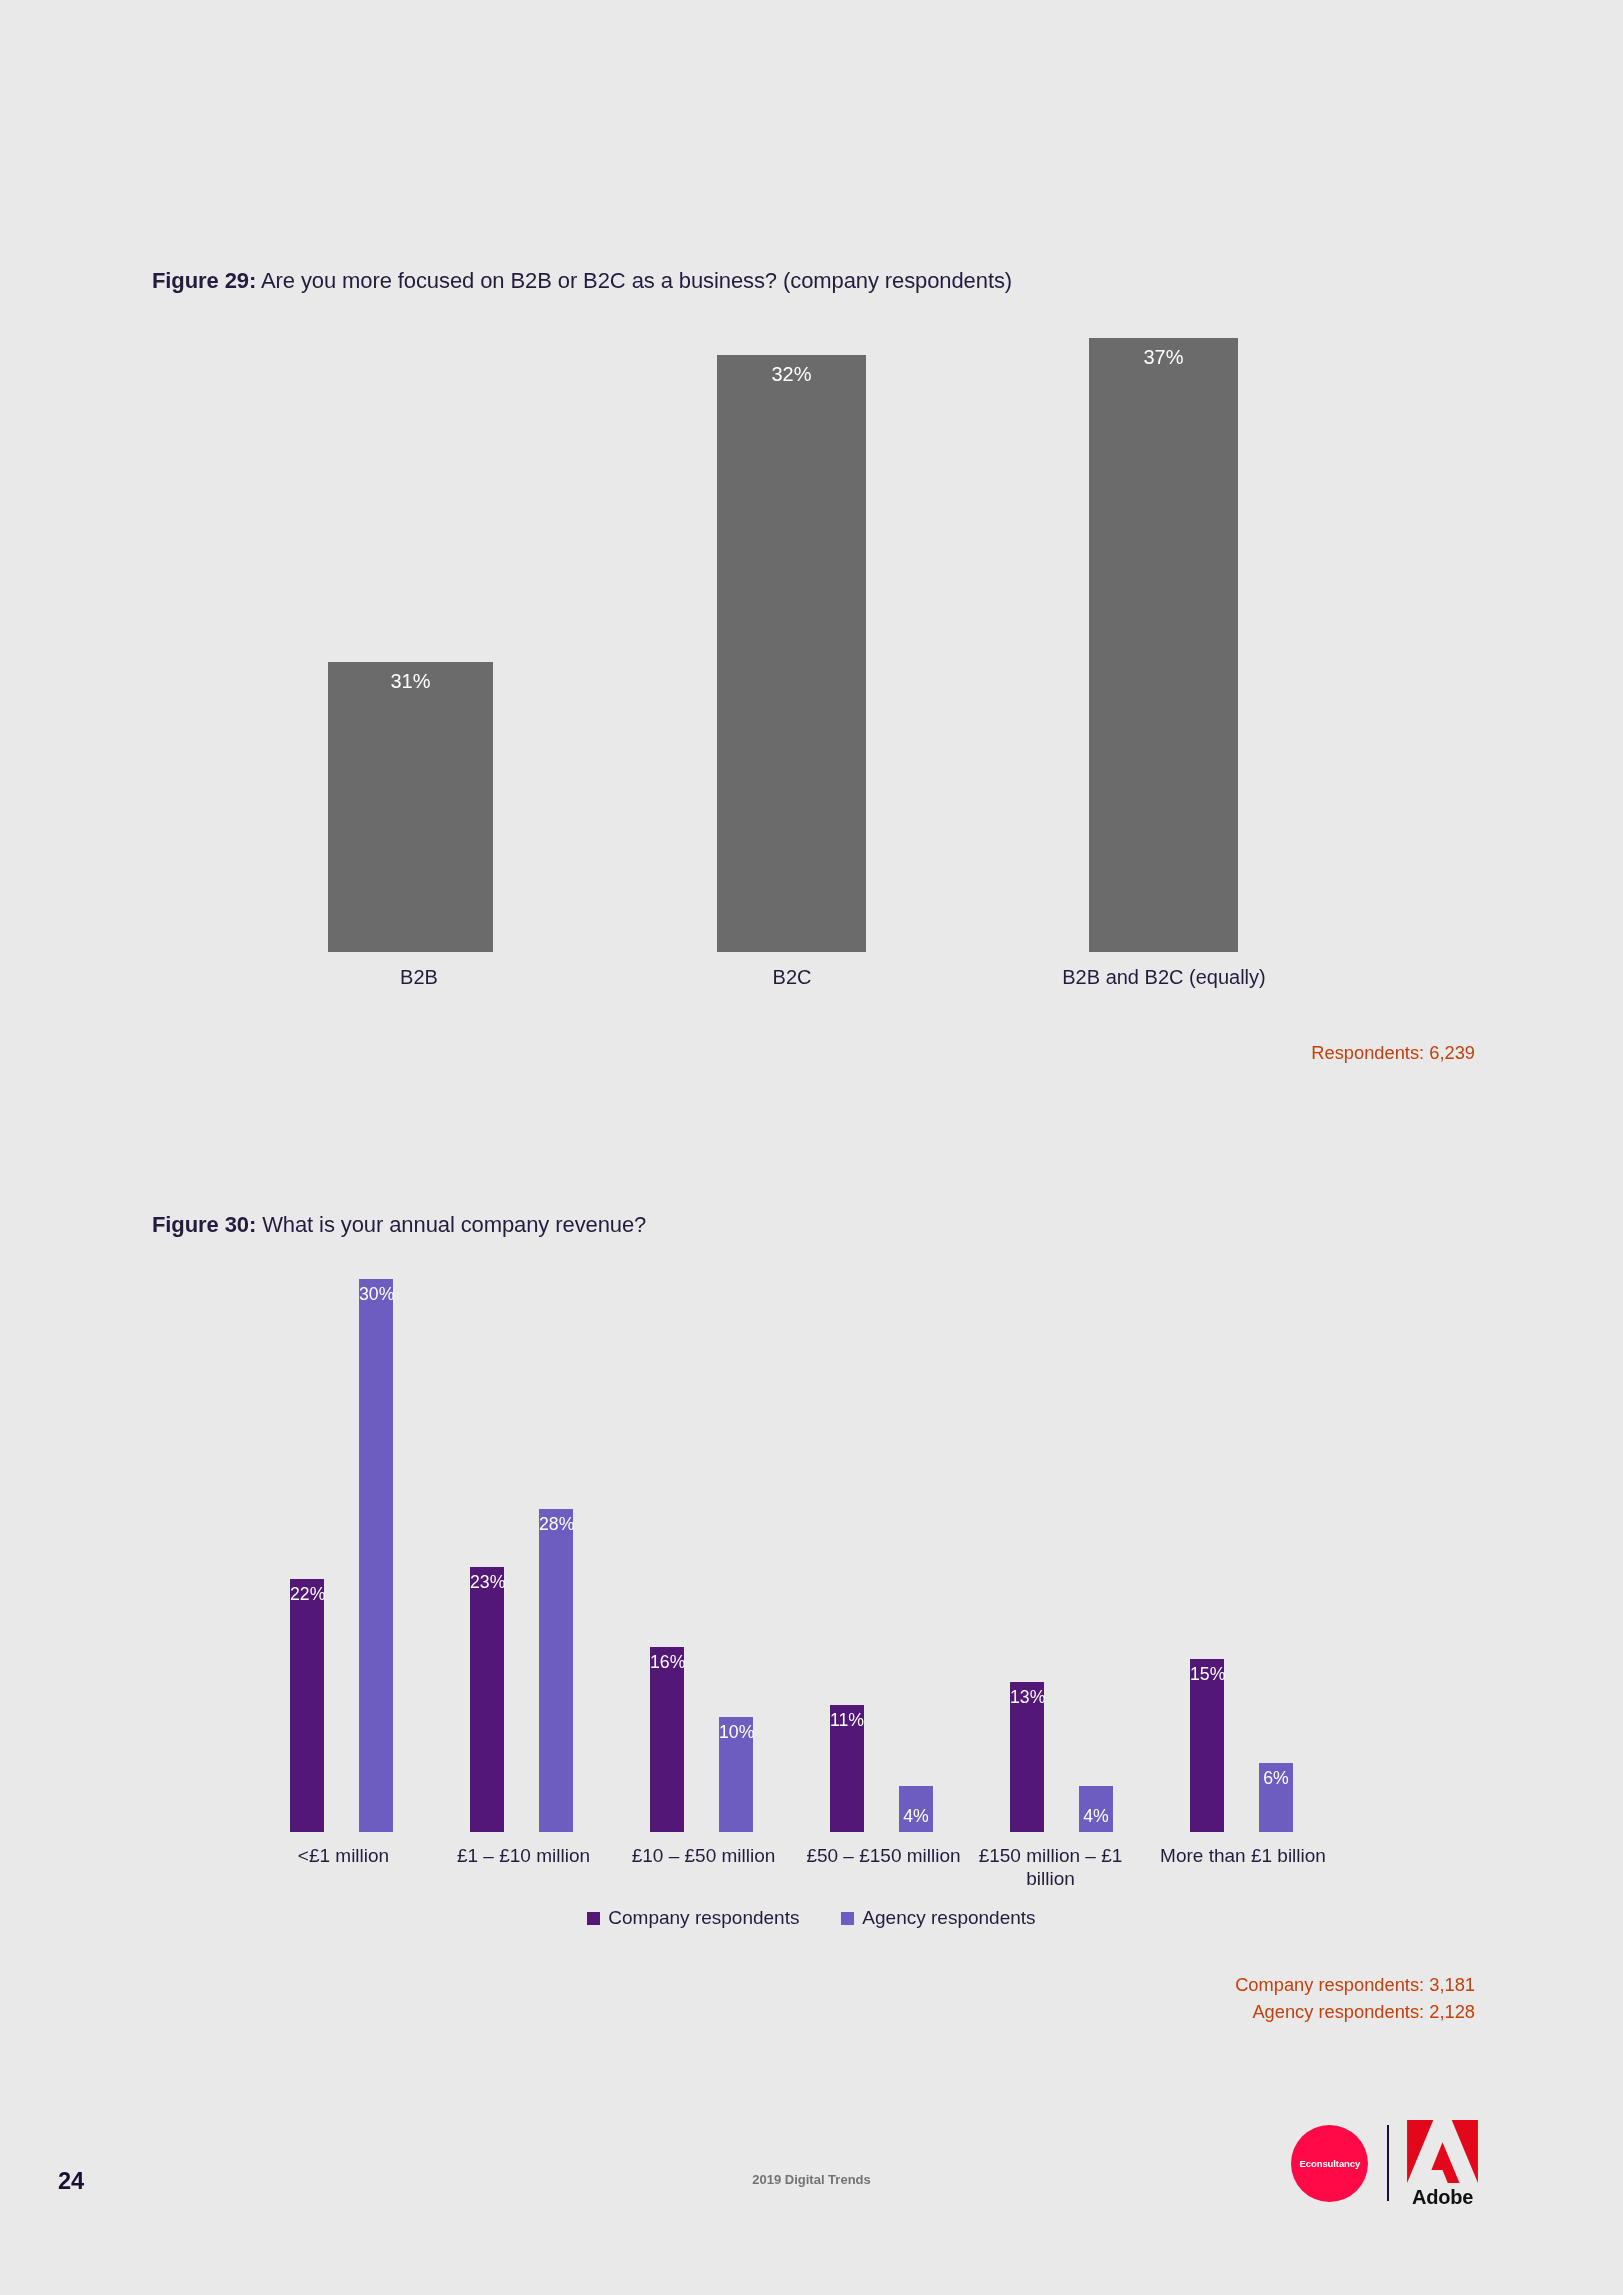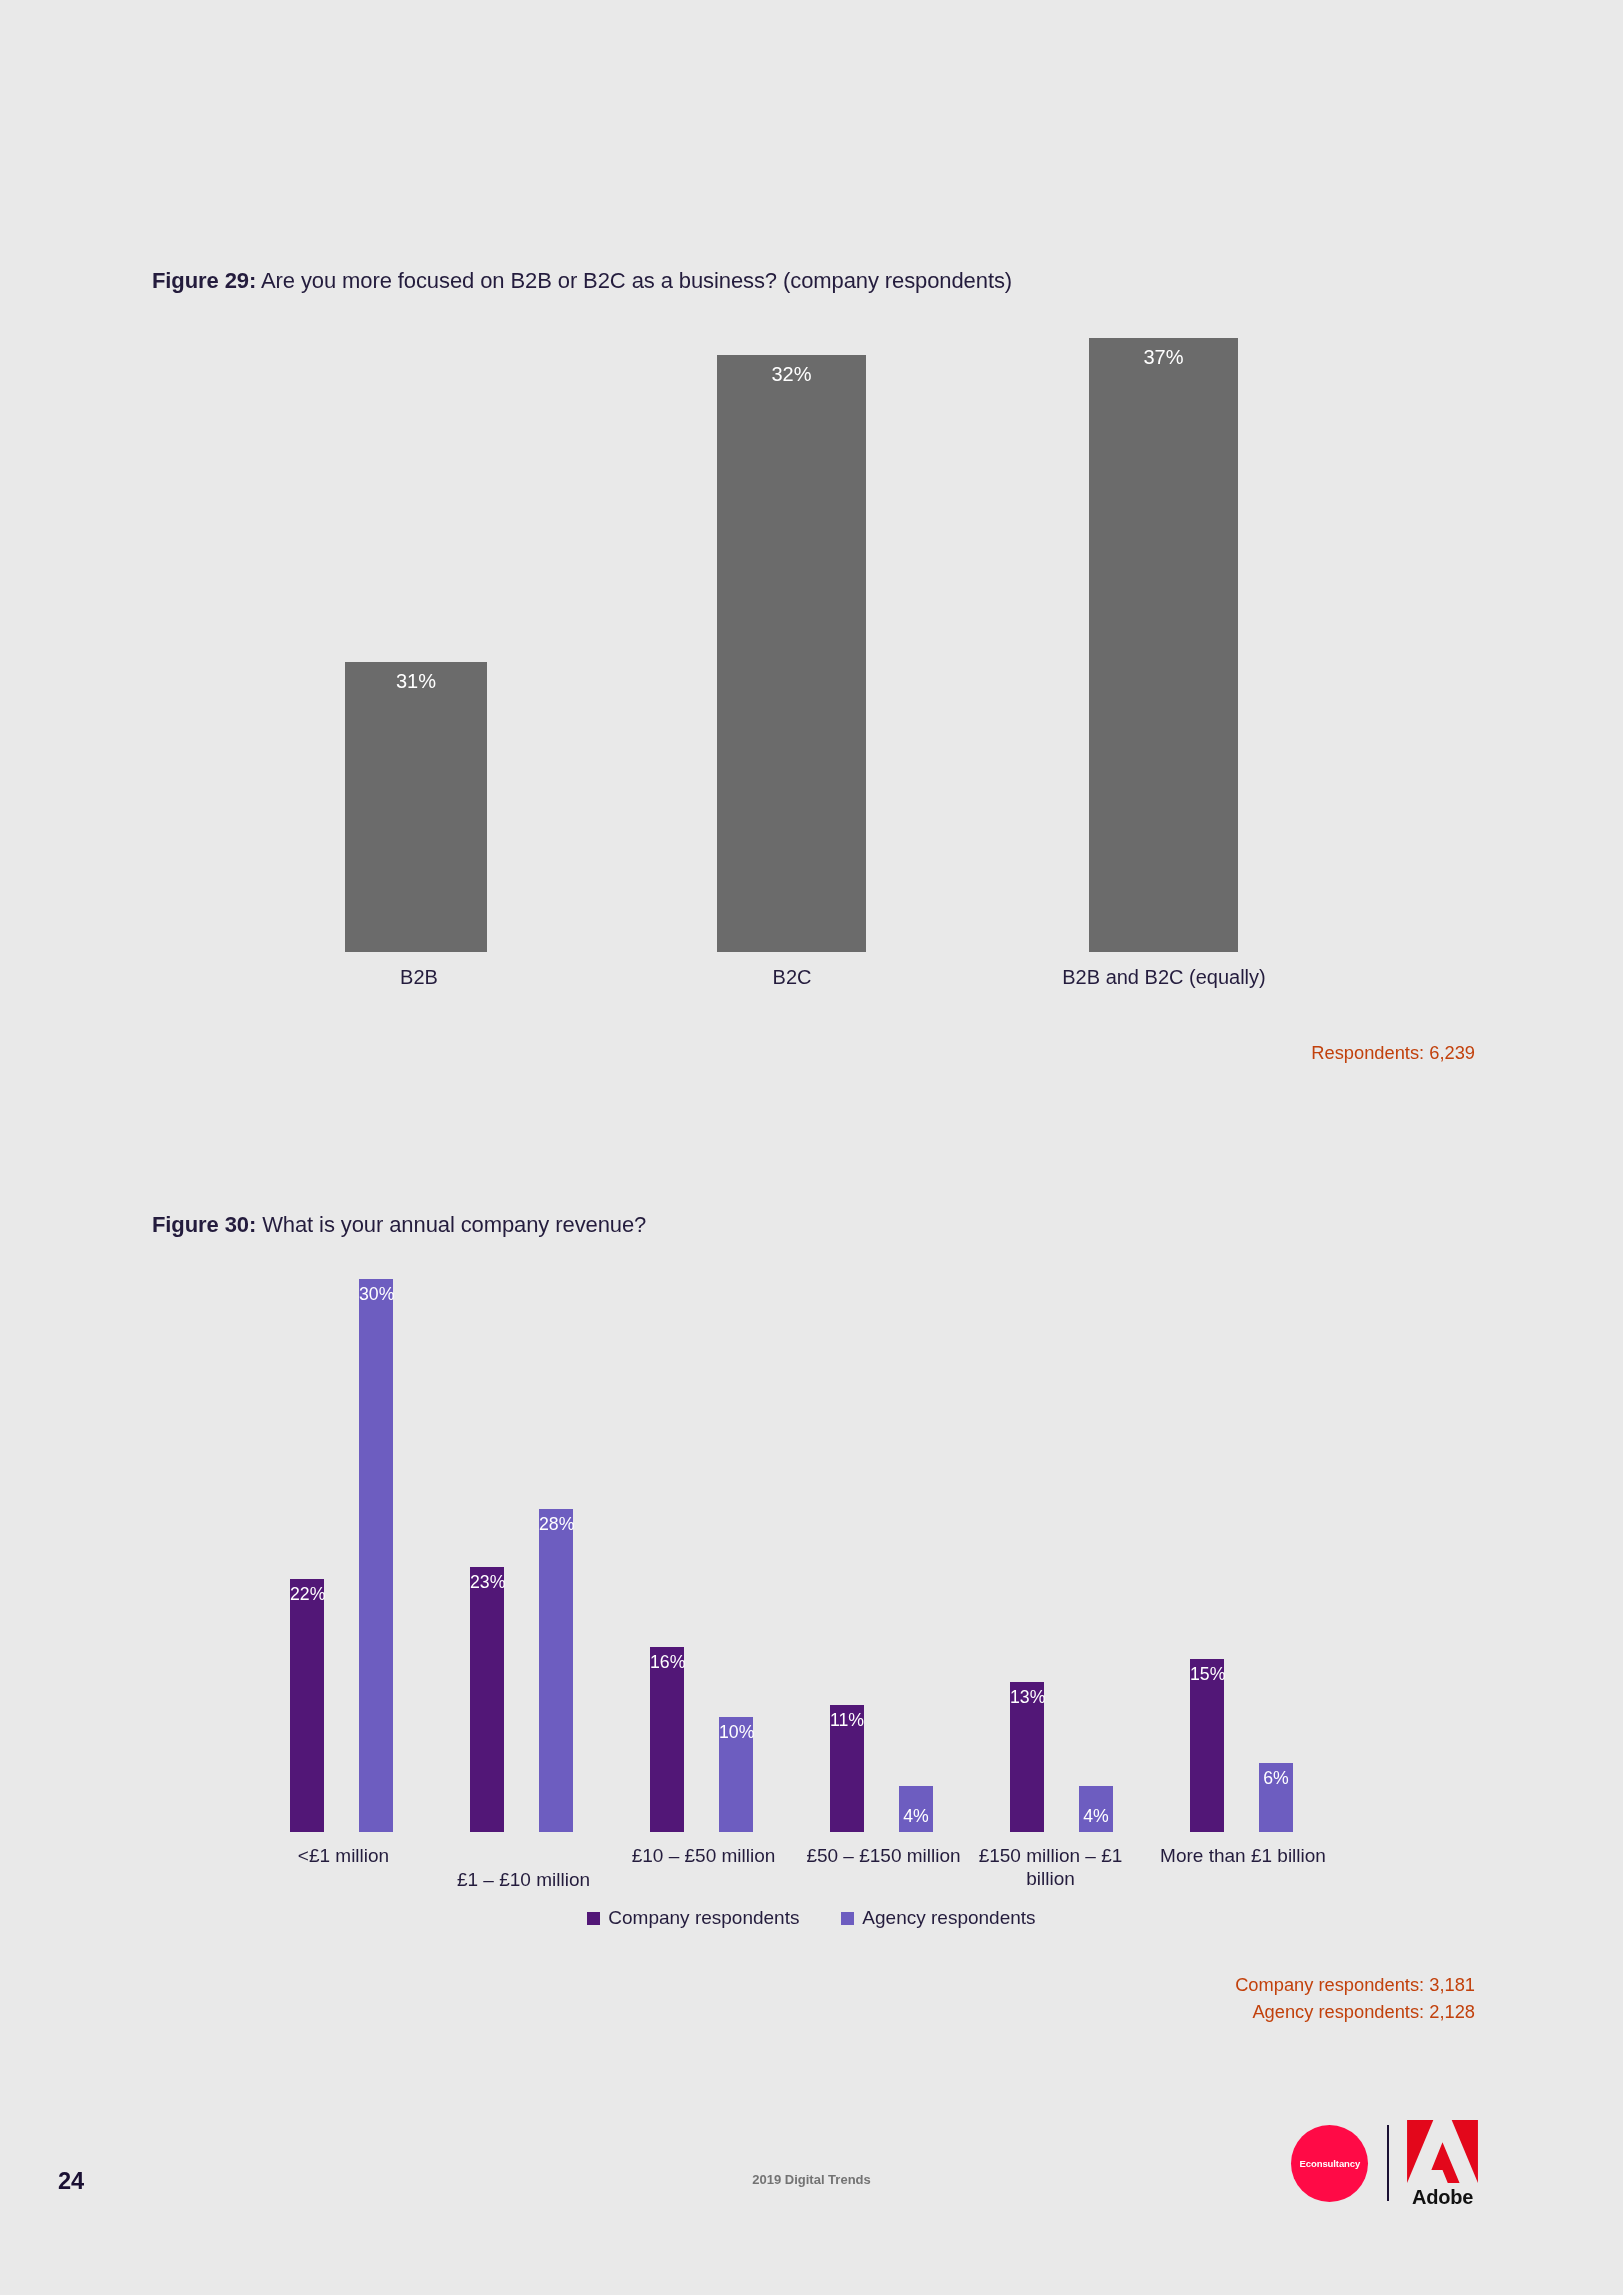--- a/index.html
+++ b/index.html
@@ -211,21 +211,21 @@
 <body>
 
 <div class="page">
 
   <div class="fig-title" id="fig29-title">
     <span class="fig-label">Figure 29:</span><span> Are you more focused on B2B or B2C as a business? (company respondents)</span>
   </div>
 
   <div class="chart" id="chart29">
     <div class="plot">
-      <div class="bar gray-bar" style="left:345px; width:142px; height:290px;">
+      <div class="bar gray-bar" style="left:328px; width:165px; height:290px;">
         <span class="bar-value">31%</span>
       </div>
       <div class="bar gray-bar" style="left:717px; width:149px; height:597px;">
         <span class="bar-value">32%</span>
       </div>
       <div class="bar gray-bar" style="left:1089px; width:149px; height:614px;">
         <span class="bar-value">37%</span>
       </div>
     </div>
     <div class="cat-row">
@@ -282,21 +282,21 @@
       <div class="bar purple-dark" style="left:1190px; height:173px;">
         <span class="bar-value">15%</span>
       </div>
       <div class="bar purple-light" style="left:1259px; height:69px;">
         <span class="bar-value">6%</span>
       </div>
     </div>
 
     <div class="cat-row">
       <div class="cat-label" style="left:255px; width:177px;">&lt;£1 million</div>
-      <div class="cat-label" style="left:435px; width:177px;margin-top:24px;">£1 – £10 million</div>
+      <div class="cat-label" style="left:435px; width:177px;">£1 – £10 million</div>
       <div class="cat-label" style="left:615px; width:177px;">£10 – £50 million</div>
       <div class="cat-label" style="left:795px; width:177px;">£50 – £150 million</div>
       <div class="cat-label" style="left:978px; width:145px;">£150 million – £1 billion</div>
       <div class="cat-label" style="left:1145px; width:196px;">More than £1 billion</div>
     </div>
   </div>
 
   <div class="legend">
     <div class="legend-item">
       <span class="legend-swatch purple-dark"></span>

